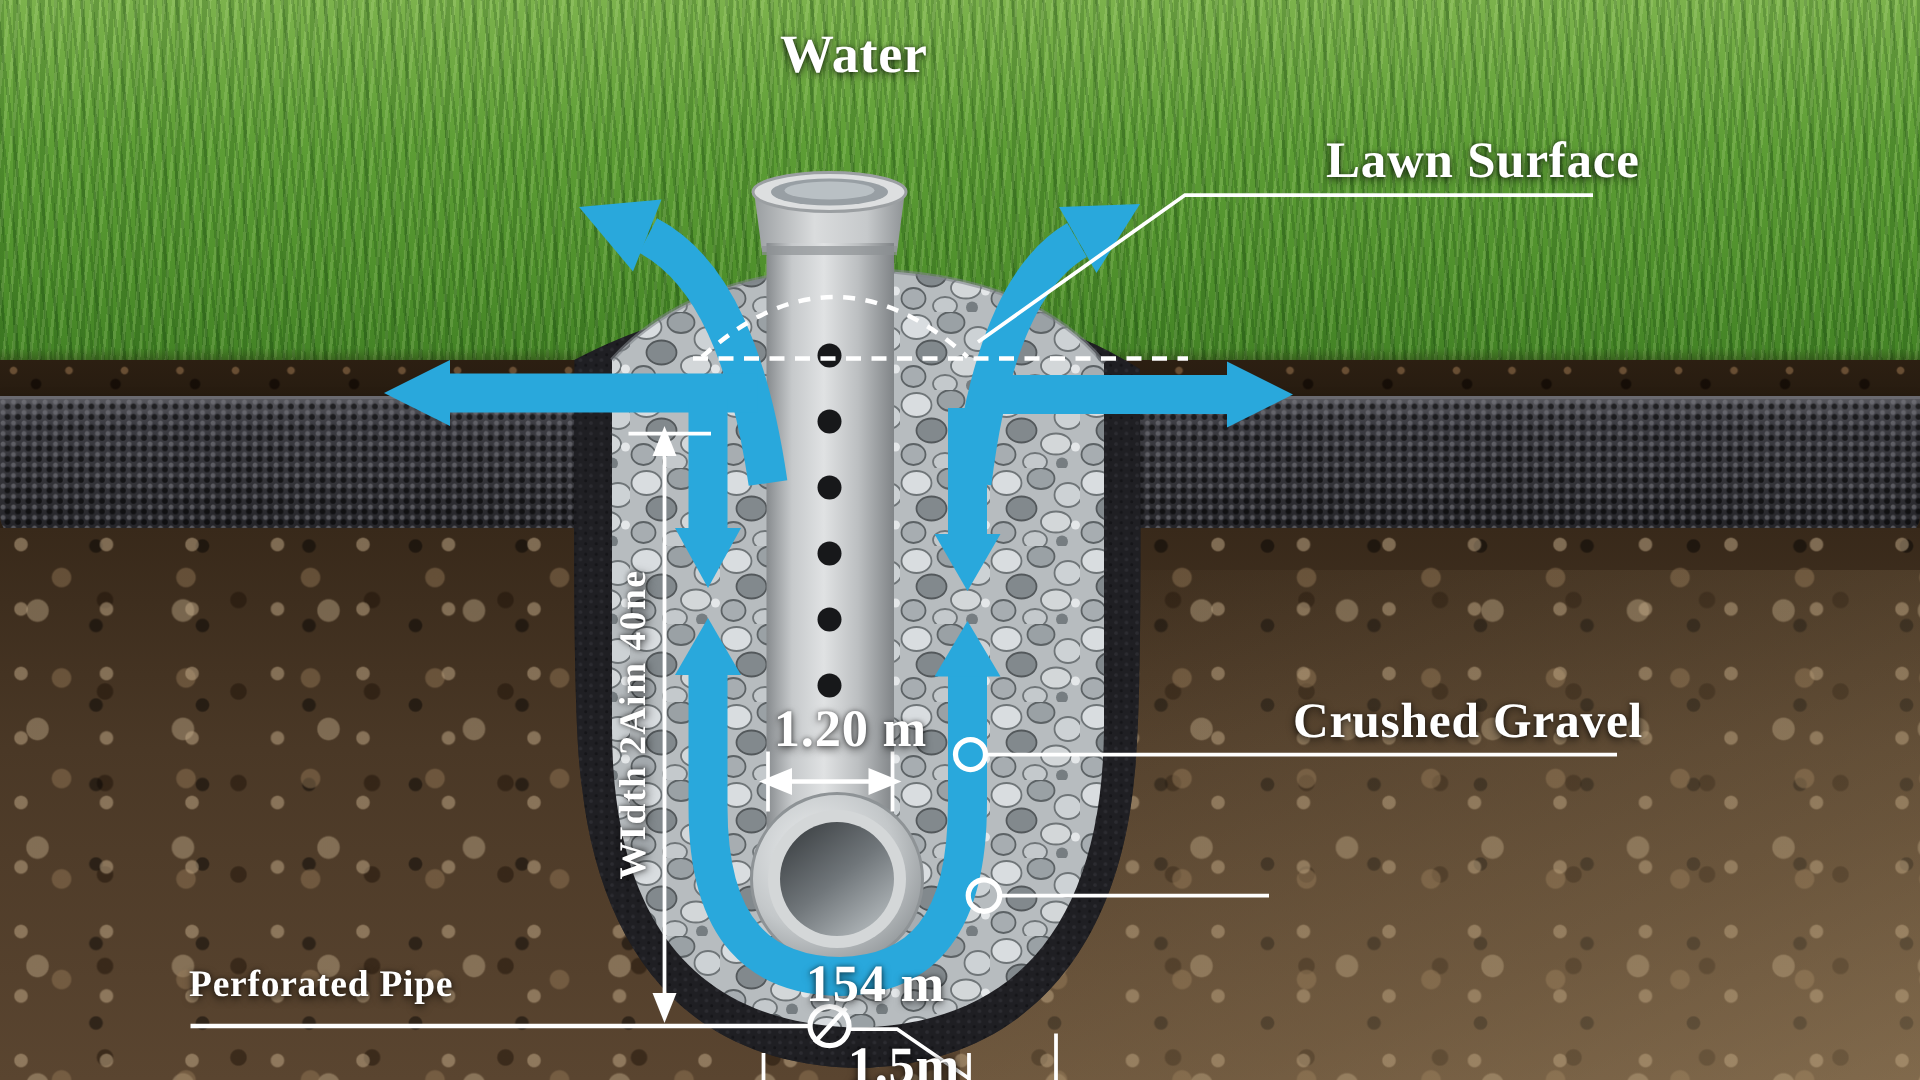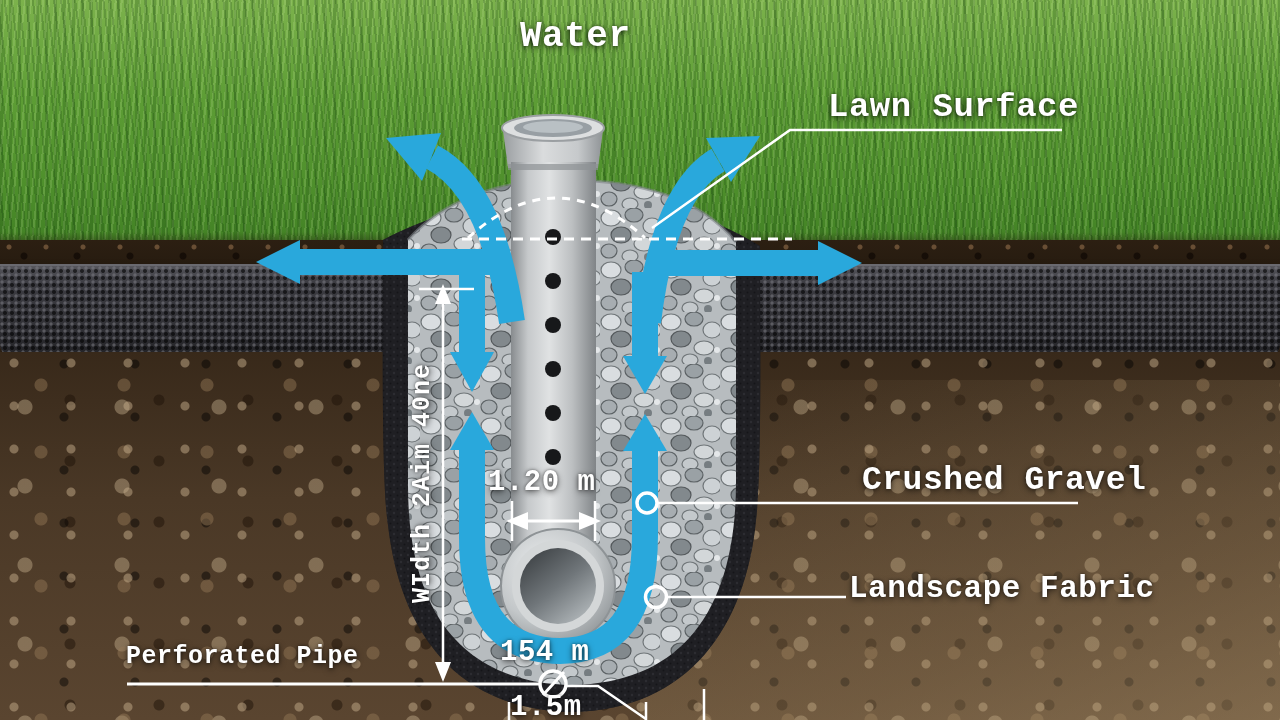--- a/index.html
+++ b/index.html
@@ -1,18 +1,18 @@
 <!DOCTYPE html>
 <html style="--water_arrow: #29a8dc; --grass: #4f902c; --grass_light: #7cb24c; --soil: #4a3826; --fabric: #333338; --gravel: #b7bcbf; --pipe: #c9cccd; --annotation: #ffffff;"><head>
 <meta charset="utf-8">
 <style>
   html,body{margin:0;padding:0;background:#222;}
   #stage{
     position:relative;width:1280px;height:720px;overflow:hidden;
-    font-family:Liberation Mono, monospace;
+    font-family:Liberation Serif, serif;
     background:#3b2c1d;
   }
   
   .grass{
     position:absolute;left:0;top:0;width:1280px;height:258px;
     background:
       repeating-linear-gradient(83deg, rgba(0,40,0,.18) 0 2px, rgba(255,255,255,0) 2px 7px),
       repeating-linear-gradient(97deg, rgba(230,255,190,.14) 0 2px, rgba(255,255,255,0) 2px 6px),
       repeating-linear-gradient(90deg, rgba(25,70,15,.22) 0 3px, rgba(255,255,255,0) 3px 9px),
       linear-gradient(180deg, var(--grass_light,#7cb24c) 0%, #5d9d35 38%, var(--grass,#4f902c) 70%, #3f7e23 100%);
@@ -57,25 +57,25 @@
     background:linear-gradient(160deg, rgba(160,132,96,0) 0%, rgba(170,144,104,.30) 70%, rgba(186,160,118,.4) 100%);
   }
   svg.art{position:absolute;left:0;top:0;}
   
   .lbl{
     position:absolute;color:var(--annotation,#ffffff);font-weight:bold;white-space:nowrap;
     text-shadow:0 2px 6px rgba(0,0,0,.6), 0 0 3px rgba(0,0,0,.45);
     letter-spacing:.5px;line-height:1.05;
   }
   .lbl-water{left:520px;top:18px;font-size:36px;}
-  .lbl-lawn{left:784px;top:90px;font-size:34px;padding-left:44px;}
+  .lbl-lawn{left:840px;top:90px;font-size:34px;padding-left:44px;}
   .lbl-gravel{left:826px;top:464px;font-size:33px;margin-left:36px;}
   .lbl-fabric{left:849px;top:573px;font-size:31px;}
   .lbl-pipe{left:126px;top:644px;font-size:25px;}
-  .dim{font-size:29px;text-align:left;width:130px;}
+  .dim{font-size:35px;text-align:right;width:130px;}
   .dim-width{left:488px;top:468px;}
   .dim-length{left:500px;top:638px;}
   .dim-bottom{left:510px;top:693px;}
   .lbl-vertical{
     left:225px;top:468px;width:400px;height:30px;font-size:25px;text-align:center;
     transform:rotate(-90deg);letter-spacing:1px;
   }
   
   .water-band{stroke:var(--water_arrow,#29a8dc);fill:none;}
   .water-head{fill:var(--water_arrow,#29a8dc);}
@@ -232,20 +232,19 @@
       <circle class="anno" stroke-width="3.5" cx="553" cy="684" r="13"></circle>
       <path class="anno" stroke-width="3" d="M 543 695 L 564 672"></path>
       <path class="anno" stroke-width="2.5" d="M 567 686 L 598 686 L 646 719"></path>
       <path class="anno" stroke-width="2.5" d="M 704 689 L 704 720 M 509 702 L 509 720 M 646 702 L 646 720"></path>
     </g>
   </svg>
 
   <div class="lbl lbl-water">Water</div>
   <div class="lbl lbl-lawn">Lawn Surface</div>
   <div class="lbl lbl-gravel">Crushed Gravel</div>
-  <div class="lbl lbl-fabric">Landscape Fabric</div>
   <div class="lbl lbl-pipe">Perforated Pipe</div>
   <div class="lbl dim dim-width">1.20 m</div>
   <div class="lbl dim dim-length">154 m</div>
   <div class="lbl dim dim-bottom">1.5m</div>
   <div class="lbl lbl-vertical">WIdth 2Aim 40ne</div>
 
 </div>
 
 </body></html>

